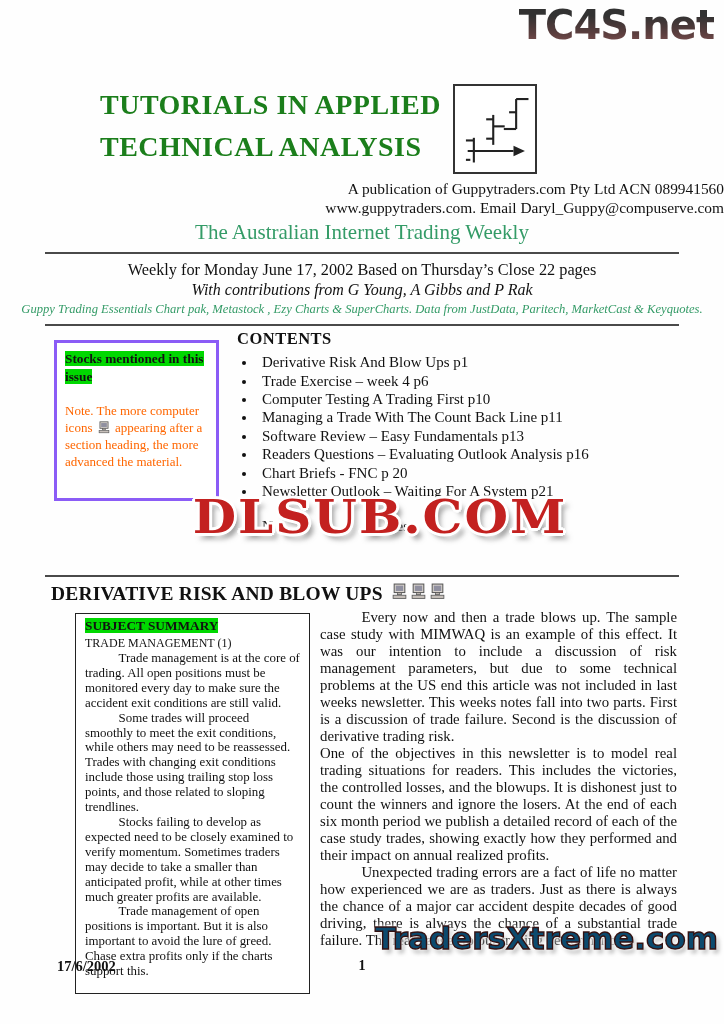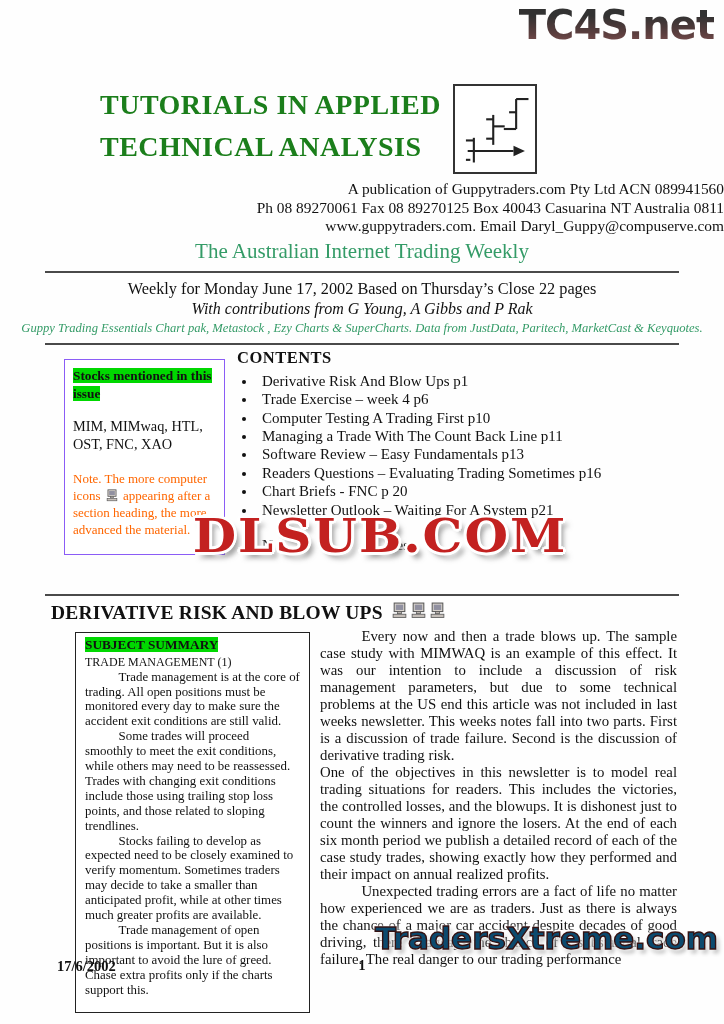--- a/index.html
+++ b/index.html
@@ -22,22 +22,22 @@
   .chart-box{width:80px;height:86px;border:2px solid #333;background:#fff;margin-left:12px;
     display:flex;align-items:center;justify-content:center}
   .pub{text-align:right;font-size:15.4px;line-height:18.6px;margin-top:6px}
   .subtitle{text-align:center;font-size:21px;color:#349b67;margin-top:3px}
   .rule{border:0;border-top:2px solid #4a4a4a;margin:7px 45px 0;height:0}
   .weekly{text-align:center;font-size:16.3px;margin-top:6px;line-height:20px}
   .contrib{text-align:center;font-style:italic;font-size:16px;line-height:19px}
   .tools{text-align:center;font-style:italic;font-size:12.6px;color:#349b67;margin-top:3px;line-height:15px}
   
   .toc-region{position:relative;height:242px}
-  .stocks-box{position:absolute;left:64px;top:14px;width:143px;border:1px solid #8b5cf6;
-    padding:6px 8px 16px;background:#fff}
+  .stocks-box{position:absolute;left:54px;top:14px;width:143px;border:3px solid #8b5cf6;
+    padding:6px 8px 28px;background:#fff}
   .stocks-head{display:inline;background:#00d800;font-weight:bold;font-size:13.3px;line-height:17px}
   .stocks-list{margin-top:15px;font-size:14.3px;line-height:18px}
   .stocks-note{margin-top:17px;color:#ff6600;font-size:13px;line-height:17px}
   .toc{margin-left:237px;padding-top:3px}
   .toc-head{font-weight:bold;font-size:16.5px;letter-spacing:.5px}
   .toc ul{margin:4px 0 0 20px;padding:0}
   .toc li{font-size:15px;line-height:18.4px;padding-left:5px}
   .obscured-line{position:absolute;left:262px;top:192px;width:300px;font-size:15px;color:#222}
   .obscured-line .frag2{margin-left:120px}
   .wm-dlsub{
@@ -114,56 +114,54 @@
           <path d="M66 11 H80"></path>
           <path d="M52 45 H66"></path>
       </g>
       <polygon points="63,64 76,70 63,76" fill="#222"></polygon>
     </svg>
   </div>
 </div>
 
 <div class="pub">
   <div>A publication of Guppytraders.com Pty Ltd ACN 089941560</div>
-  <div>Ph 08 89270061  Fax 08 89270125  Box 40043 Casuarina NT Australia  0811</div>
   <div>www.guppytraders.com.  Email  Daryl_Guppy@compuserve.com</div>
 </div>
 
 <div class="subtitle">The Australian Internet Trading Weekly</div>
 
 <hr class="rule">
 
 <div class="weekly">Weekly for Monday June 17, 2002 Based on Thursday’s Close 22 pages</div>
 <div class="contrib">With contributions from G Young, A Gibbs and P Rak</div>
 <div class="tools">Guppy Trading Essentials Chart pak, Metastock , Ezy Charts &amp; SuperCharts. Data from JustData, Paritech, MarketCast &amp; Keyquotes.</div>
 
 <hr class="rule">
 
 <div class="toc-region">
   <div class="stocks-box">
     <span class="stocks-head">Stocks mentioned in this issue</span>
-    <div class="stocks-list">MIM, MIMwaq, HTL, OST, FNC, XAO</div>
     <div class="stocks-note">
       <span>Note. The more computer icons</span>
       <svg class="pc-icon-sm">
           <use href="#pc"></use>
         </svg>
       <span>appearing after a section heading, the more advanced the material.</span>
     </div>
   </div>
 
   <div class="toc">
     <div class="toc-head">CONTENTS</div>
     <ul>
         <li>Derivative Risk And Blow Ups p1</li>
         <li>Trade Exercise – week 4 p6</li>
         <li>Computer Testing A Trading First p10</li>
         <li>Managing a Trade With The Count Back Line p11</li>
         <li>Software Review – Easy Fundamentals p13</li>
-        <li>Readers Questions – Evaluating Trading Sometimes p16</li>
+        <li>Readers Questions – Evaluating Outlook Analysis p16</li>
         <li>Chart Briefs - FNC p 20</li>
         <li>Newsletter Outlook – Waiting For A System p21</li>
       </ul>
   </div>
 
   <div class="obscured-line">
     <span>N</span>
     <span class="frag2">es</span>
   </div>
 

